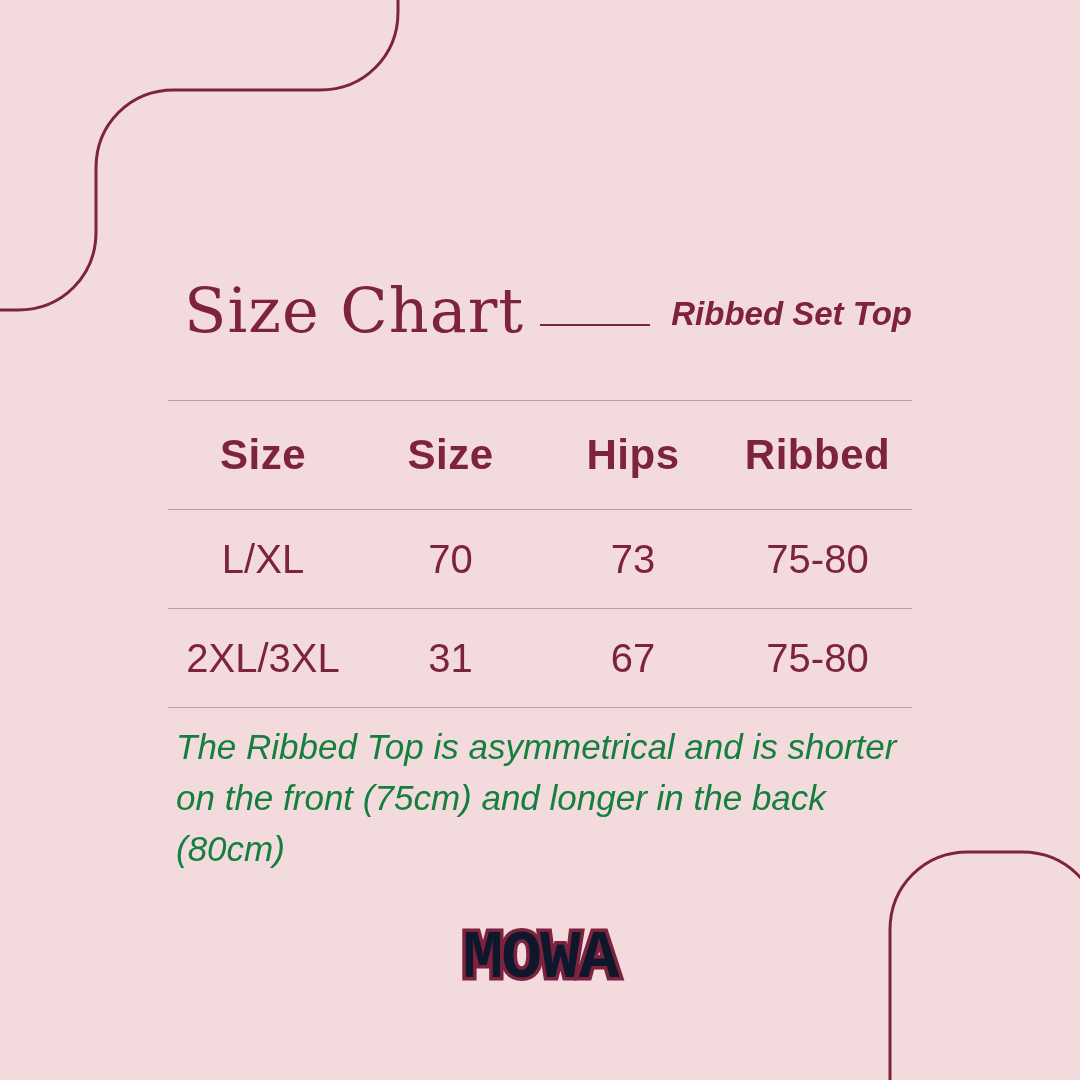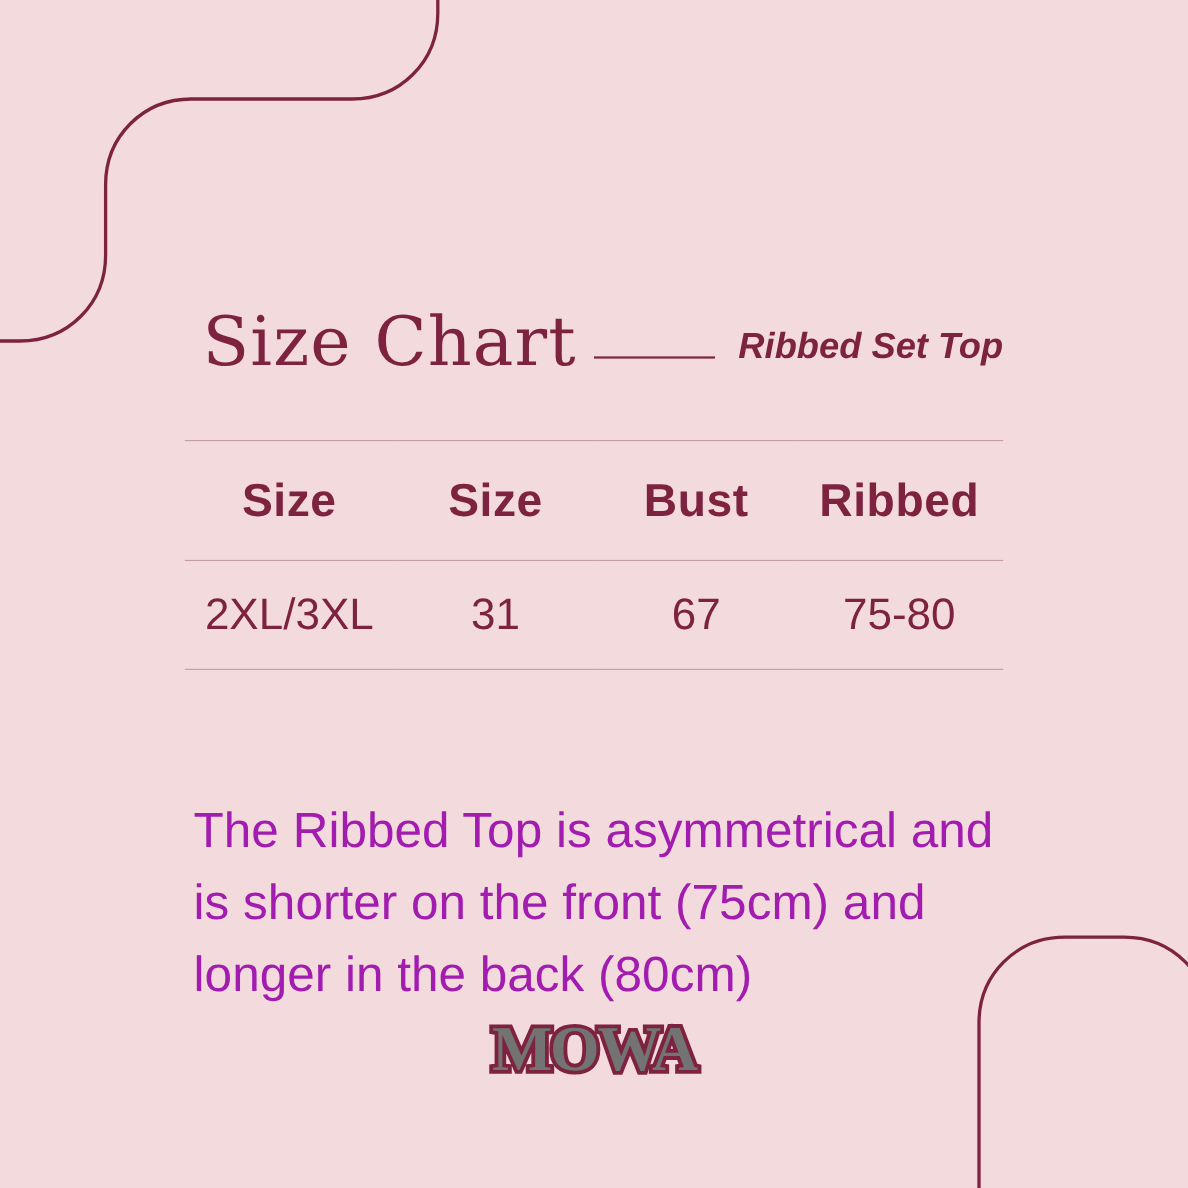--- a/index.html
+++ b/index.html
@@ -114,41 +114,42 @@
   col.c-hips { width: 180px; }
   col.c-length { width: 189px; }
 
   
   .note {
     position: absolute;
     left: 176px;
     top: 722px;
     width: 740px;
     font-family: "Liberation Sans", sans-serif;
+    font-style: italic;
     font-weight: 500;
-    font-size: 45px;
+    font-size: 35px;
     line-height: 1.45;
-    color: #a21caf;
+    color: #15803d;
   }
 
   
   .logo {
     position: absolute;
     left: 0;
     right: 0;
     top: 925px;
     text-align: center;
   }
   .logo-text {
     display: inline-block;
-    font-family: Liberation Serif, serif;
+    font-family: Liberation Mono, monospace;
     font-weight: 700;
-    font-size: 58px;
+    font-size: 68px;
     letter-spacing: -2px;
-    color: #737373;
+    color: #0f172a;
     -webkit-text-stroke: 7px #7d2340;
     paint-order: stroke fill;
     line-height: 1;
   }
 </style>
 </head>
 <body>
 
 <div class="canvas">
 
@@ -168,25 +169,31 @@
       <colgroup>
         <col class="c-size">
           <col class="c-bust">
           <col class="c-hips">
           <col class="c-length">
       </colgroup>
       <thead>
         <tr class="head-row">
           <th>Size</th>
           <th>Size</th>
-          <th>Bust</th>
+          <th>Hips</th>
           <th>Ribbed</th>
         </tr>
       </thead>
       <tbody>
+        <tr>
+          <td>L/XL</td>
+          <td>70</td>
+          <td>73</td>
+          <td>75-80</td>
+        </tr>
         <tr>
           <td>2XL/3XL</td>
           <td>31</td>
           <td>67</td>
           <td>75-80</td>
         </tr>
       </tbody>
     </table>
   </div>
 

